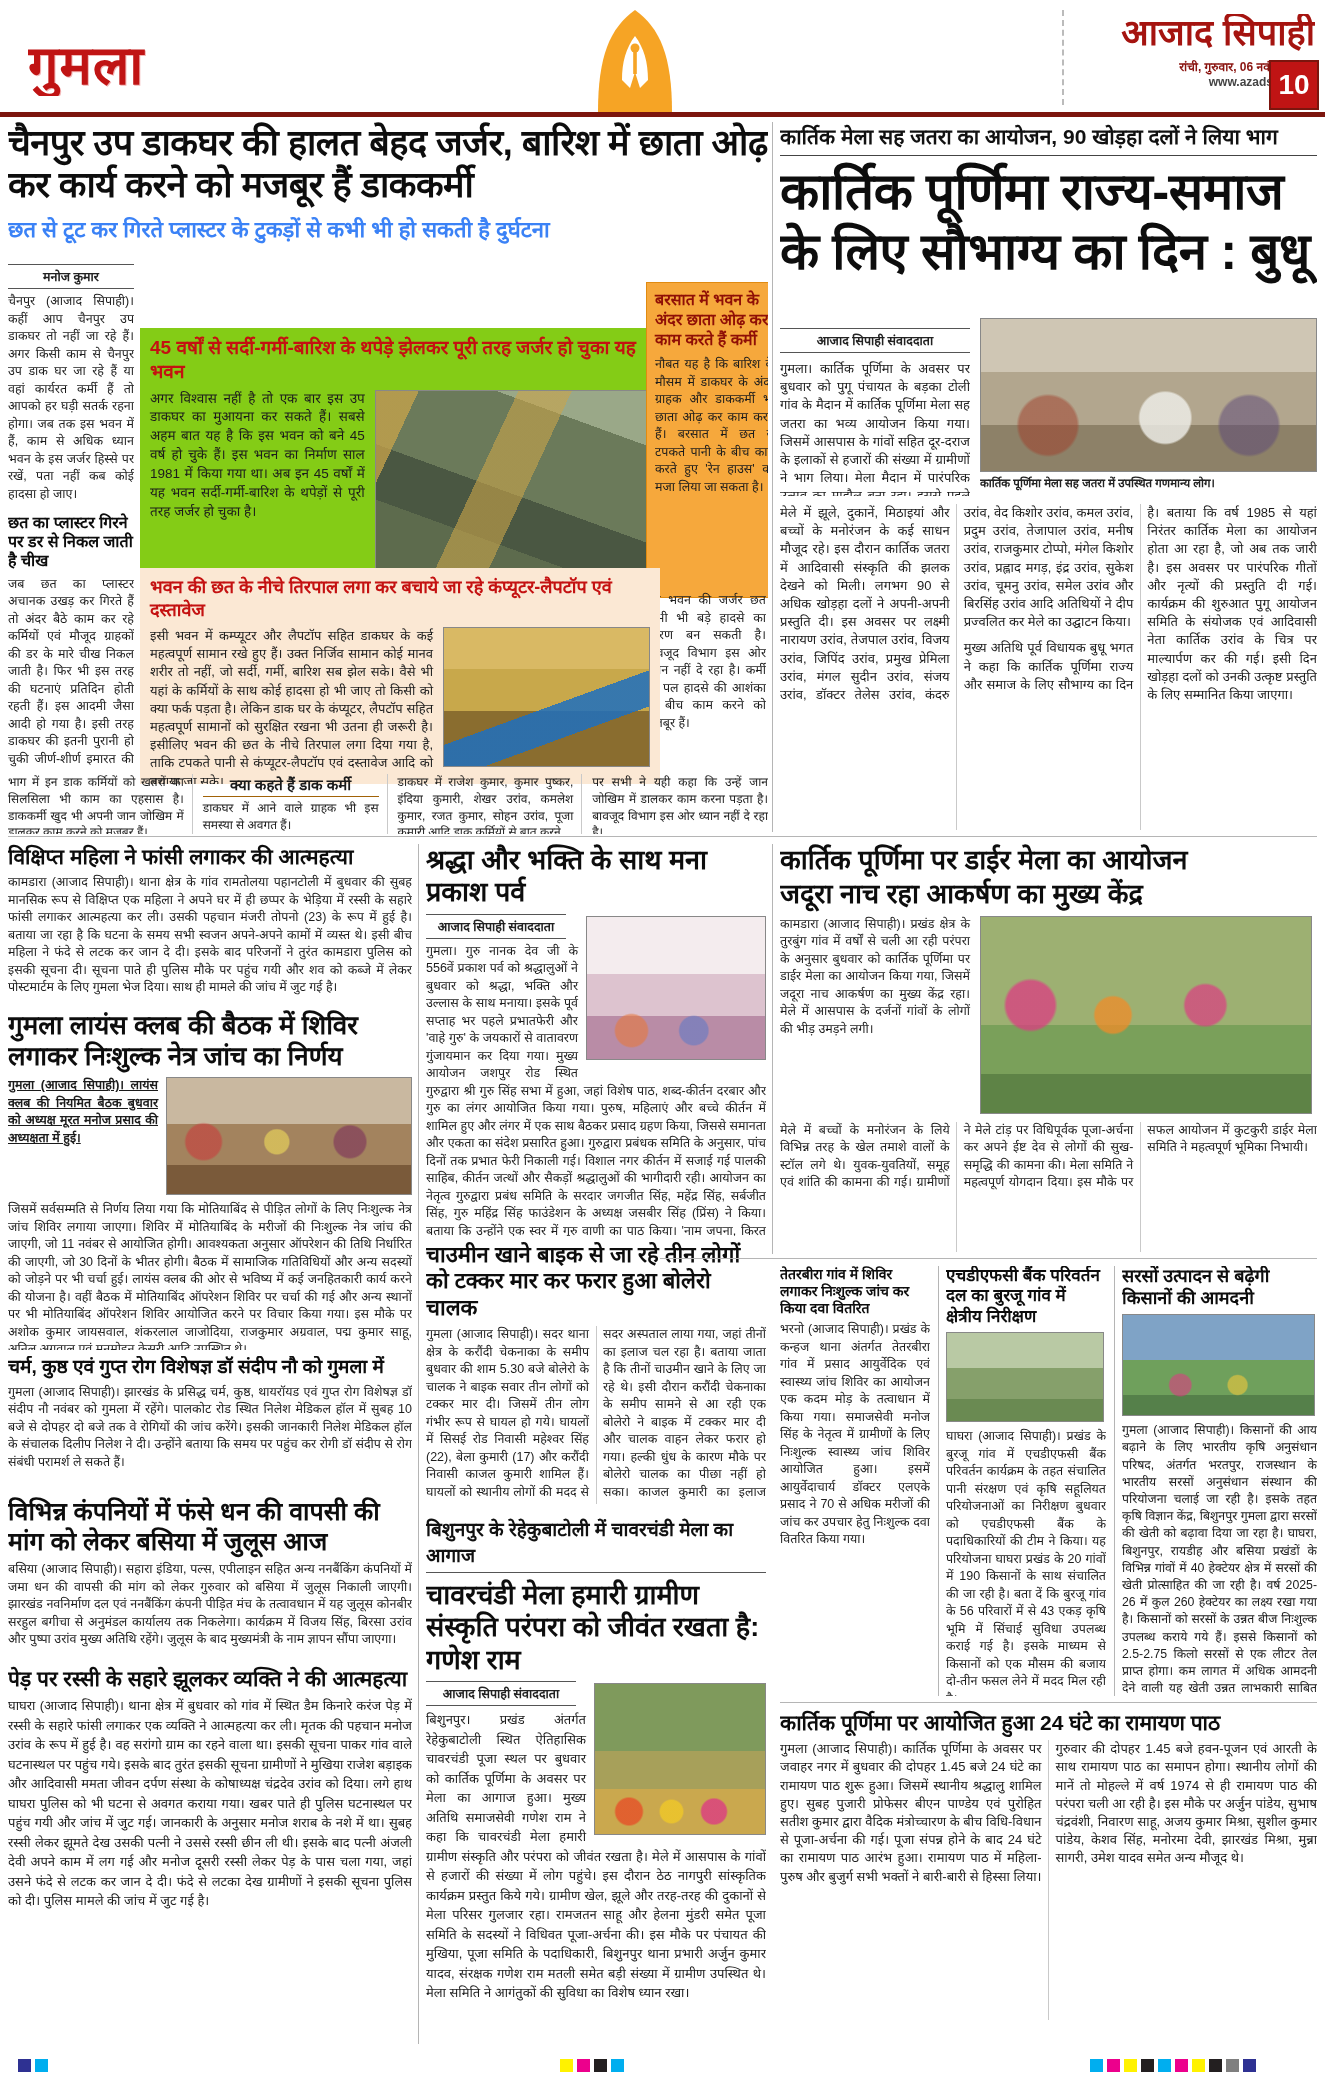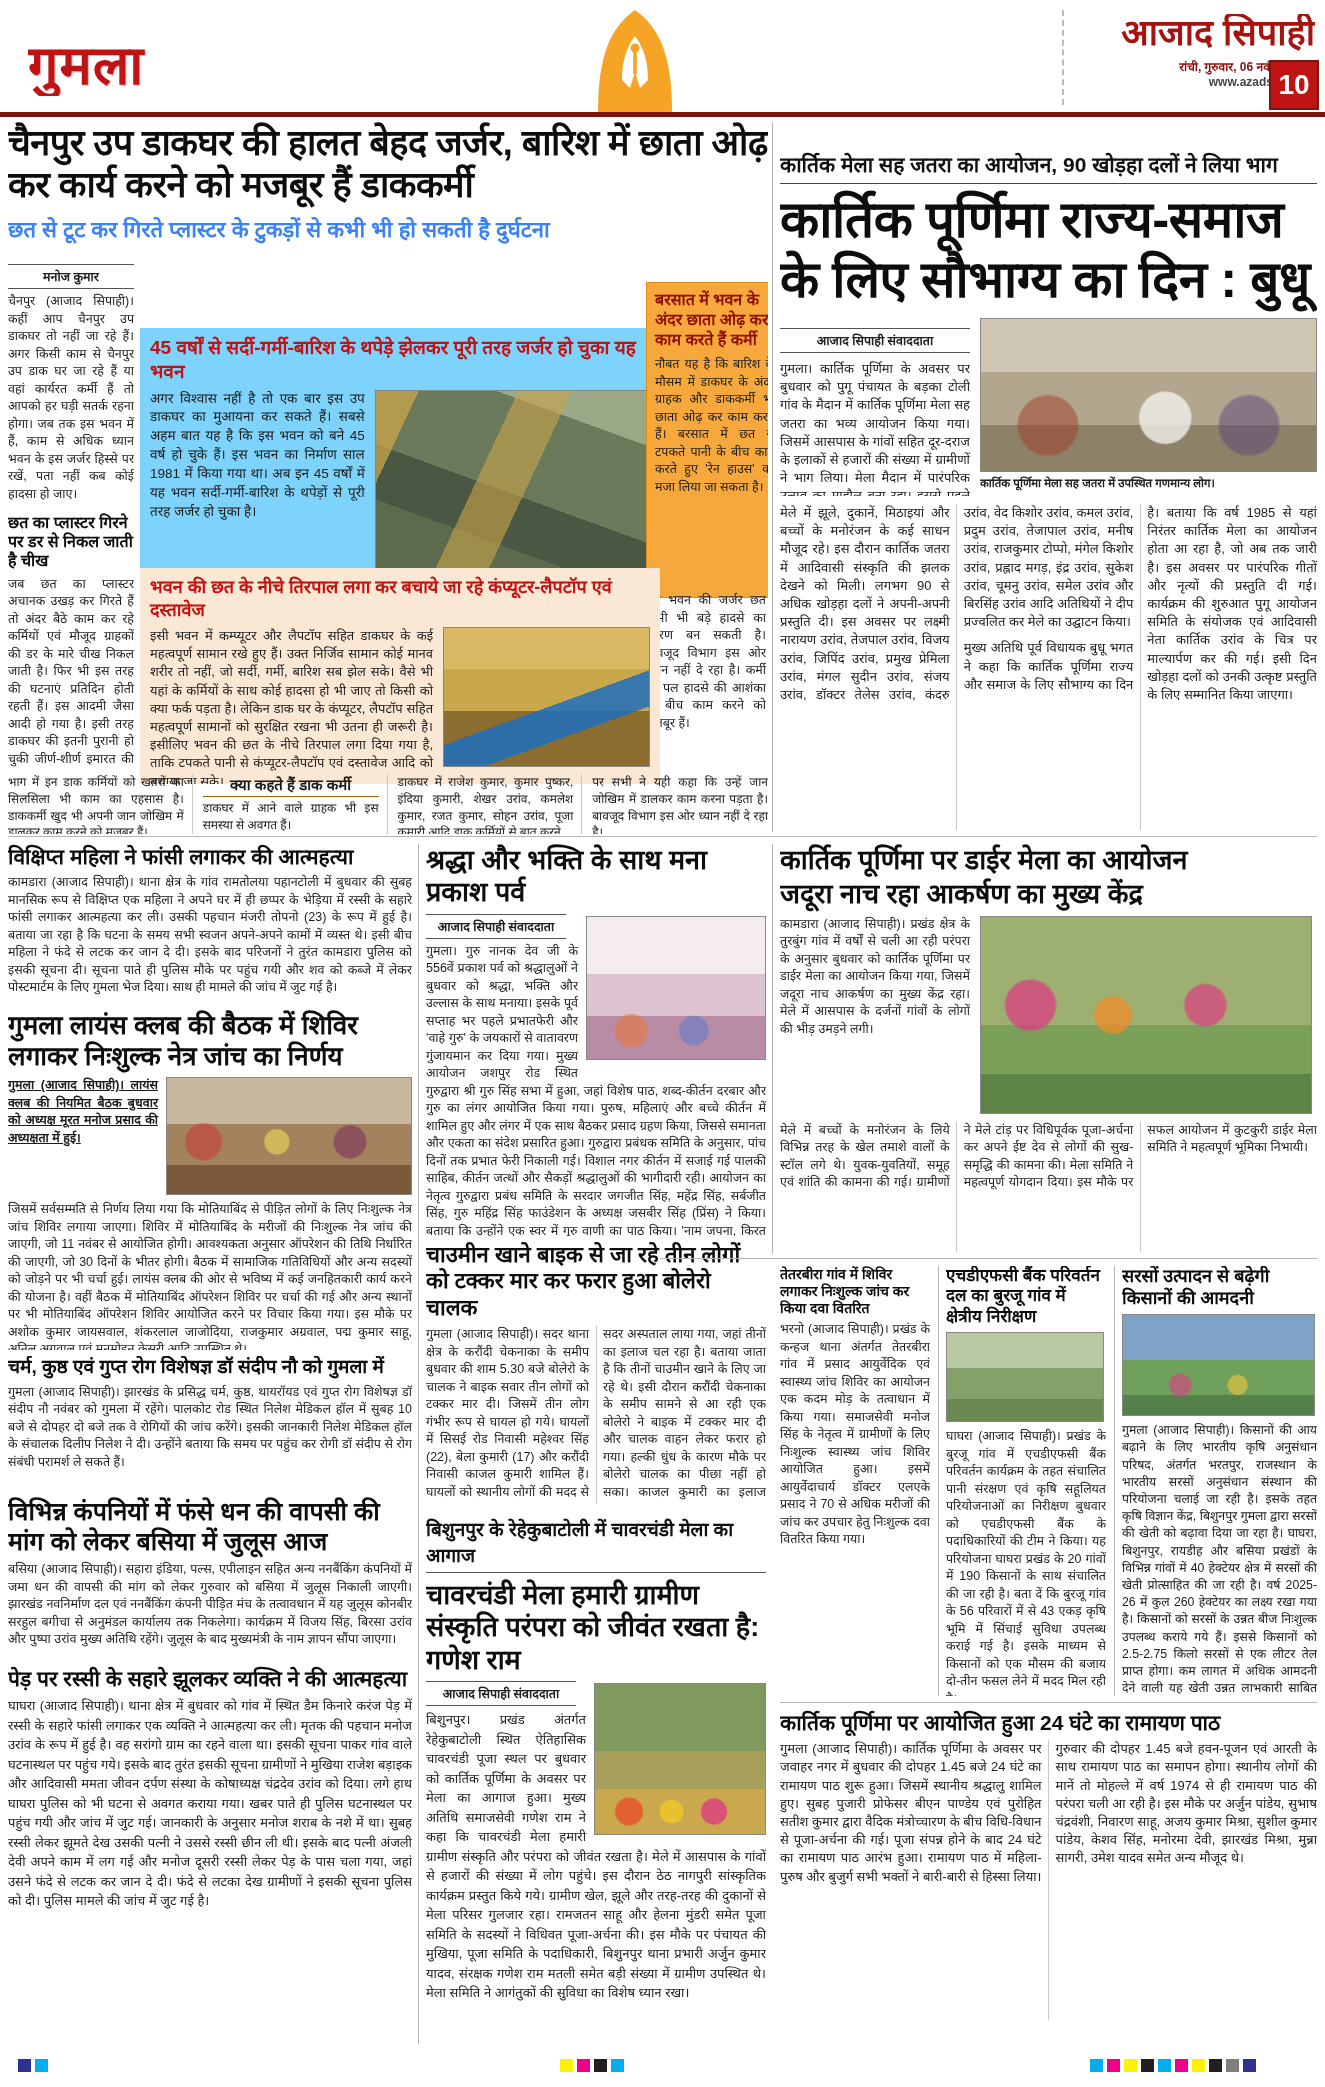--- a/index.html
+++ b/index.html
@@ -21,21 +21,21 @@
   .h-sub{font-weight:bold;color:#3b82f6;}
   .kicker{font-weight:bold;color:#111;}
   .h-art{font-weight:bold;color:#0d0d0d;line-height:1.2;margin:0 0 5px 0;}
   .body{font-size:13px;line-height:1.4;text-align:justify;color:#1c1c1c;}
   .byline-box{font-size:12.5px;font-weight:bold;color:#222;text-align:center;
               border-top:1px solid #555;border-bottom:1px solid #555;padding:3px 0;margin:4px 0;}
   .caption{font-size:11.5px;font-weight:bold;color:#222;padding-top:3px;}
   .vr{position:absolute;width:1px;background:#b5b5b5;}
   .hr{position:absolute;height:1px;background:#b5b5b5;}
   
-  .box-blue{background:#7dd3fc;padding:8px 10px;}
+  .box-blue{background:#84cc16;padding:8px 10px;}
   .box-peach{background:#fbe8d4;padding:8px 10px;}
   .box-orange{background:#f6a83c;border:1px solid #e08b12;padding:7px 8px;}
   .box-title{font-weight:bold;color:#c41111;line-height:1.25;margin-bottom:6px;}
   .box-orange .box-title{color:#8f0f06;}
   .photo{border:1px solid #888;}
   .cols3{column-count:3;column-gap:14px;column-rule:1px solid #c9c9c9;}
   .cols2{column-count:2;column-gap:14px;column-rule:1px solid #c9c9c9;}
   .sw{display:inline-block;width:13px;height:13px;margin-right:4px;}
   .band-head{font-weight:bold;text-align:center;font-size:15px;border-bottom:1px solid #a16207;
              margin-bottom:3px;padding-bottom:2px;}
@@ -110,21 +110,21 @@
         <div class="body" style="font-size:12px;">डाकघर में आने वाले ग्राहक भी इस समस्या से अवगत हैं।</div>
       </div>
       <div class="body" style="width:25%;font-size:12px;border-right:1px solid #c9c9c9;padding-right:8px;">डाकघर में राजेश कुमार, कुमार पुष्कर, इंदिया कुमारी, शेखर उरांव, कमलेश कुमार, रजत कुमार, सोहन उरांव, पूजा कुमारी आदि डाक कर्मियों से बात करने</div>
       <div class="body" style="width:25%;font-size:12px;">पर सभी ने यही कहा कि उन्हें जान जोखिम में डालकर काम करना पड़ता है। बावजूद विभाग इस ओर ध्यान नहीं दे रहा है।</div>
     </div>
   </div>
 
   <div class="vr" style="left:772px;top:122px;height:710px;"></div>
 
   <div class="abs" style="left:780px;top:122px;width:537px;height:710px;">
-    <div class="kicker" style="font-size:21px;border-bottom:1px solid #444;padding-bottom:5px;margin-top:28px;">कार्तिक मेला सह जतरा का आयोजन, 90 खोड़हा दलों ने लिया भाग</div>
+    <div class="kicker" style="font-size:21px;border-bottom:1px solid #444;padding-bottom:5px;">कार्तिक मेला सह जतरा का आयोजन, 90 खोड़हा दलों ने लिया भाग</div>
     <div class="h-xl" style="font-size:51px;margin-top:6px;">कार्तिक पूर्णिमा राज्य-समाज के लिए सौभाग्य का दिन : बुधू</div>
     <div class="abs" style="left:0;top:202px;width:190px;">
       <div class="byline-box">आजाद सिपाही संवाददाता</div>
     </div>
     <div class="abs" style="left:200px;top:196px;width:337px;height:178px;">
       <div class="photo" style="width:335px;height:152px;background:
              radial-gradient(circle at 20% 70%, rgba(160,60,40,.5) 0 10%, transparent 11%),
              radial-gradient(circle at 55% 65%, rgba(240,240,235,.8) 0 12%, transparent 13%),
              radial-gradient(circle at 80% 70%, rgba(90,70,120,.5) 0 10%, transparent 11%),
              linear-gradient(#cfc6b4 0 35%,#b2a68e 35% 70%,#8d8168 70%);"></div>

